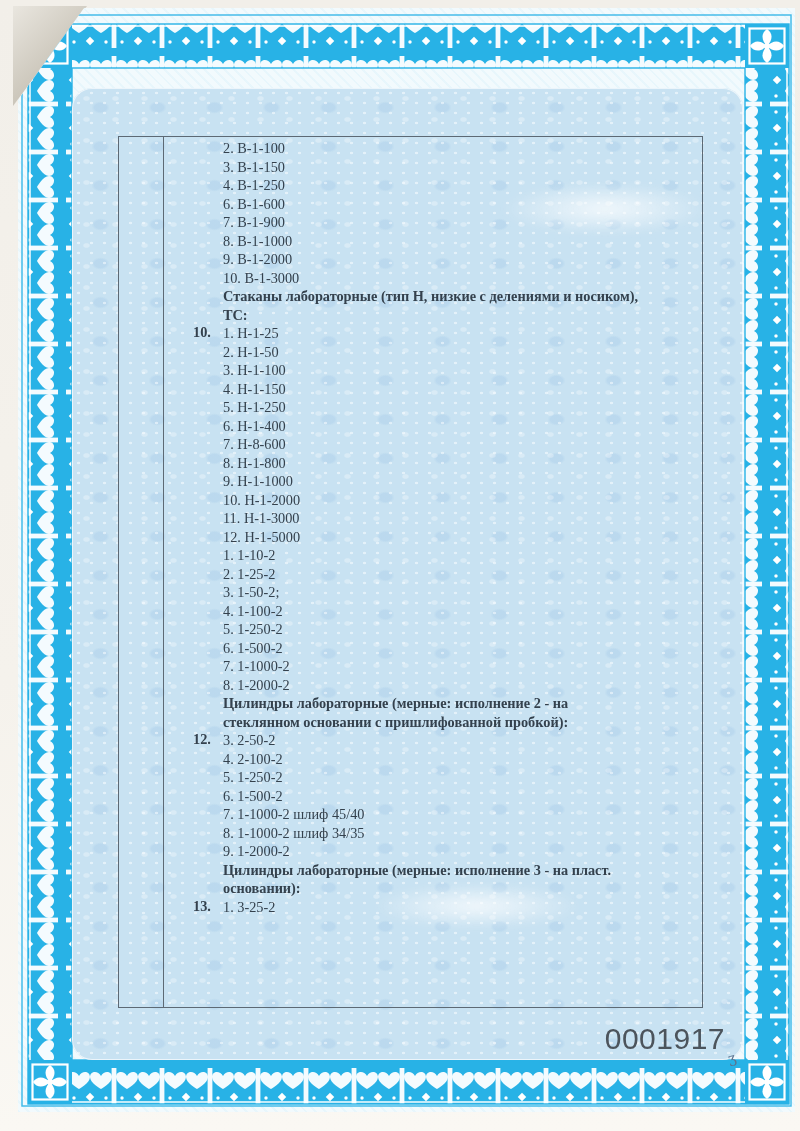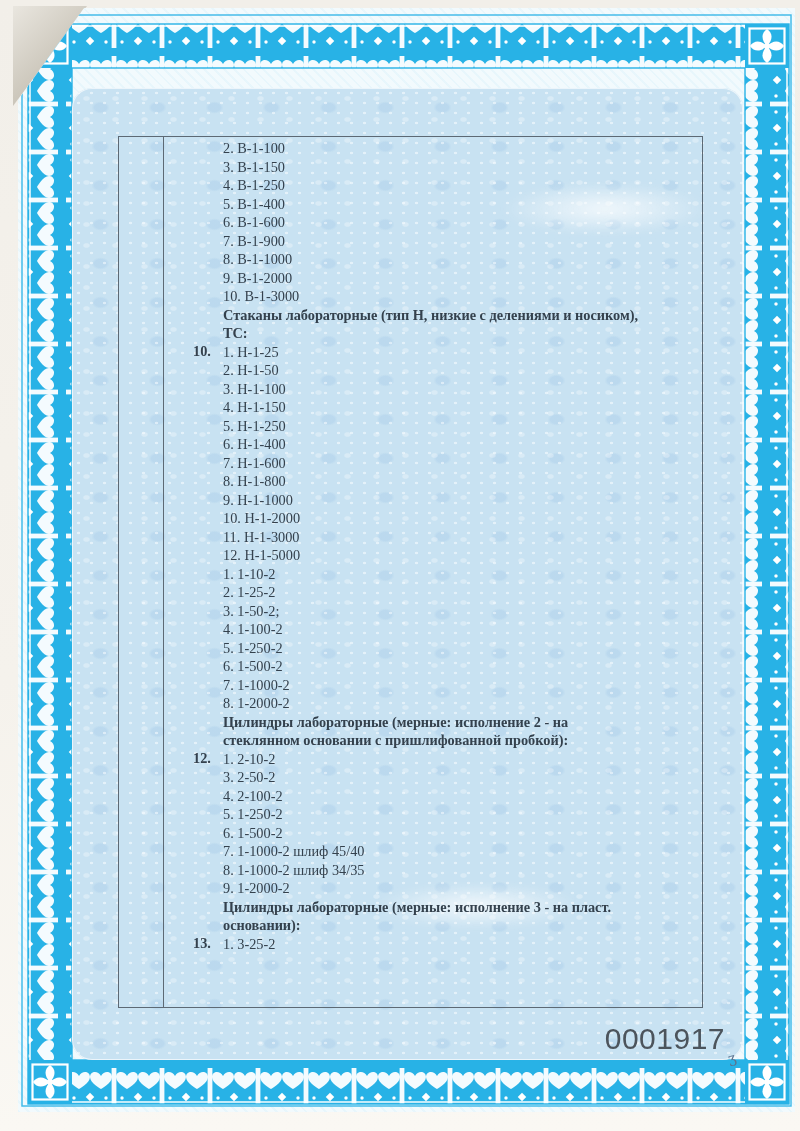--- a/index.html
+++ b/index.html
@@ -149,49 +149,47 @@
     <div class="panel">
       <div class="smudge s1"></div>
       <div class="smudge s2"></div>
 
       <div class="table">
         <div class="col-num"></div>
         <div class="col-main" id="list-root">
             <div class="item-line">2. В-1-100</div>
             <div class="item-line">3. В-1-150</div>
             <div class="item-line">4. В-1-250</div>
-            <div class="item-line">5. В-1-400</div>
             <div class="item-line">6. В-1-600</div>
             <div class="item-line">7. В-1-900</div>
             <div class="item-line">8. В-1-1000</div>
             <div class="item-line">9. В-1-2000</div>
             <div class="item-line">10. В-1-3000</div>
             <div class="heading-row"><span class="h-num">10.</span><span class="h-text">Стаканы лабораторные (тип Н, низкие с делениями и носиком),<br>ТС:</span></div>
             <div class="item-line">1. Н-1-25</div>
             <div class="item-line">2. Н-1-50</div>
             <div class="item-line">3. Н-1-100</div>
             <div class="item-line">4. Н-1-150</div>
             <div class="item-line">5. Н-1-250</div>
             <div class="item-line">6. Н-1-400</div>
-            <div class="item-line">7. Н-1-600</div>
+            <div class="item-line">7. Н-8-600</div>
             <div class="item-line">8. Н-1-800</div>
             <div class="item-line">9. Н-1-1000</div>
             <div class="item-line">10. Н-1-2000</div>
             <div class="item-line">11. Н-1-3000</div>
             <div class="item-line">12. Н-1-5000</div>
             <div class="item-line">1. 1-10-2</div>
             <div class="item-line">2. 1-25-2</div>
             <div class="item-line">3. 1-50-2;</div>
             <div class="item-line">4. 1-100-2</div>
             <div class="item-line">5. 1-250-2</div>
             <div class="item-line">6. 1-500-2</div>
             <div class="item-line">7. 1-1000-2</div>
             <div class="item-line">8. 1-2000-2</div>
             <div class="heading-row"><span class="h-num">12.</span><span class="h-text">Цилиндры лабораторные (мерные: исполнение 2 - на<br>стеклянном основании с пришлифованной пробкой):</span></div>
-            <div class="item-line">1. 2-10-2</div>
             <div class="item-line">3. 2-50-2</div>
             <div class="item-line">4. 2-100-2</div>
             <div class="item-line">5. 1-250-2</div>
             <div class="item-line">6. 1-500-2</div>
             <div class="item-line">7. 1-1000-2 шлиф 45/40</div>
             <div class="item-line">8. 1-1000-2 шлиф 34/35</div>
             <div class="item-line">9. 1-2000-2</div>
             <div class="heading-row"><span class="h-num">13.</span><span class="h-text">Цилиндры лабораторные (мерные: исполнение 3 - на пласт.<br>основании):</span></div>
             <div class="item-line">1. 3-25-2</div>
           </div>

